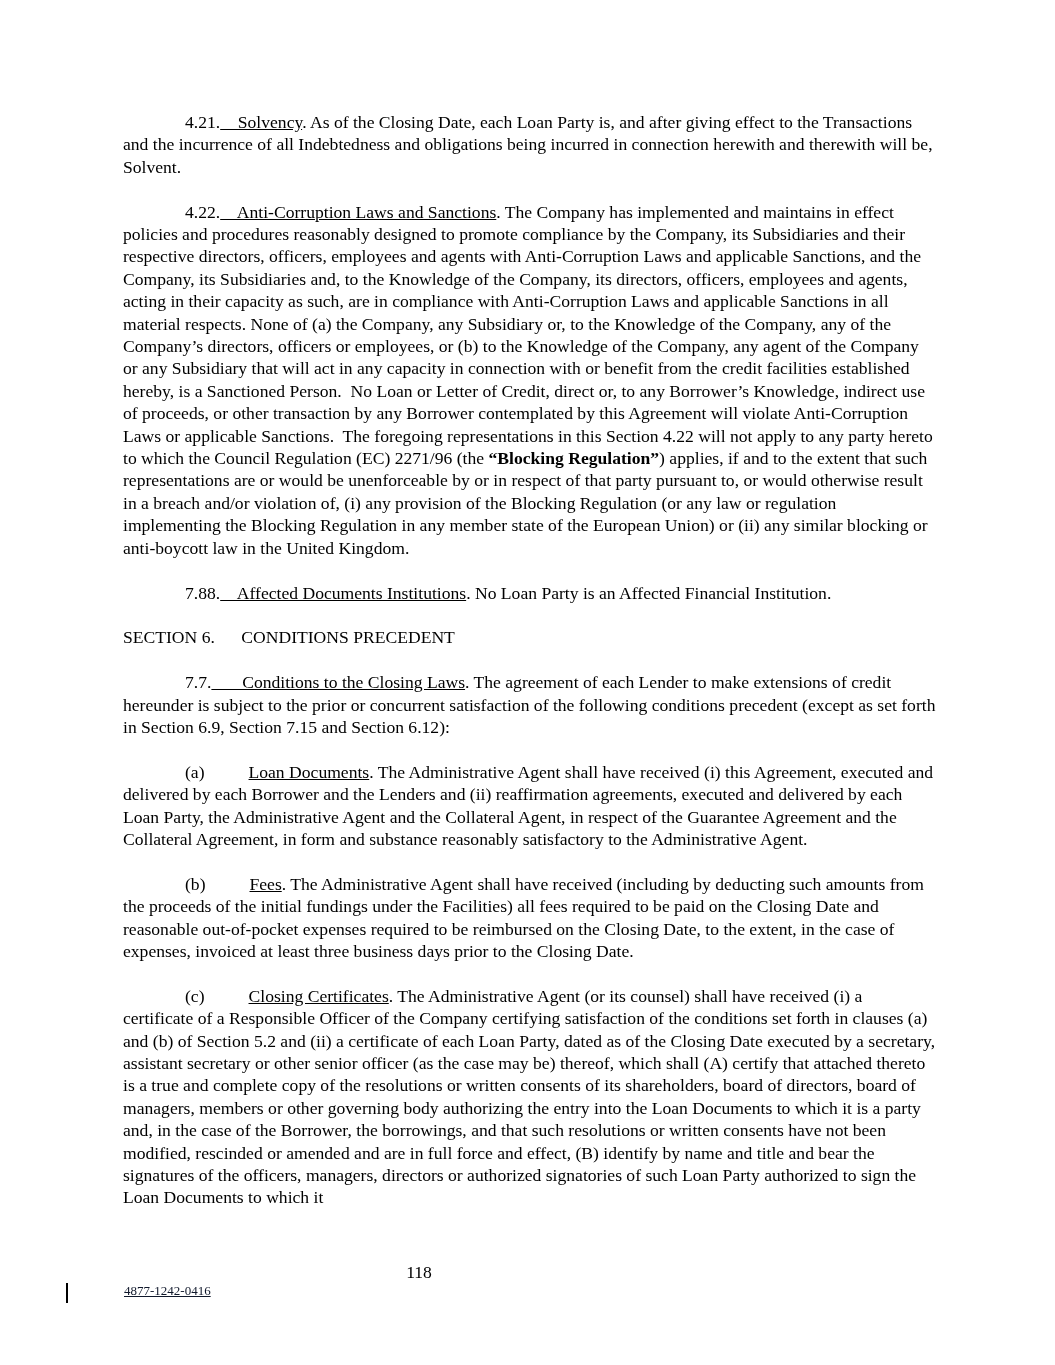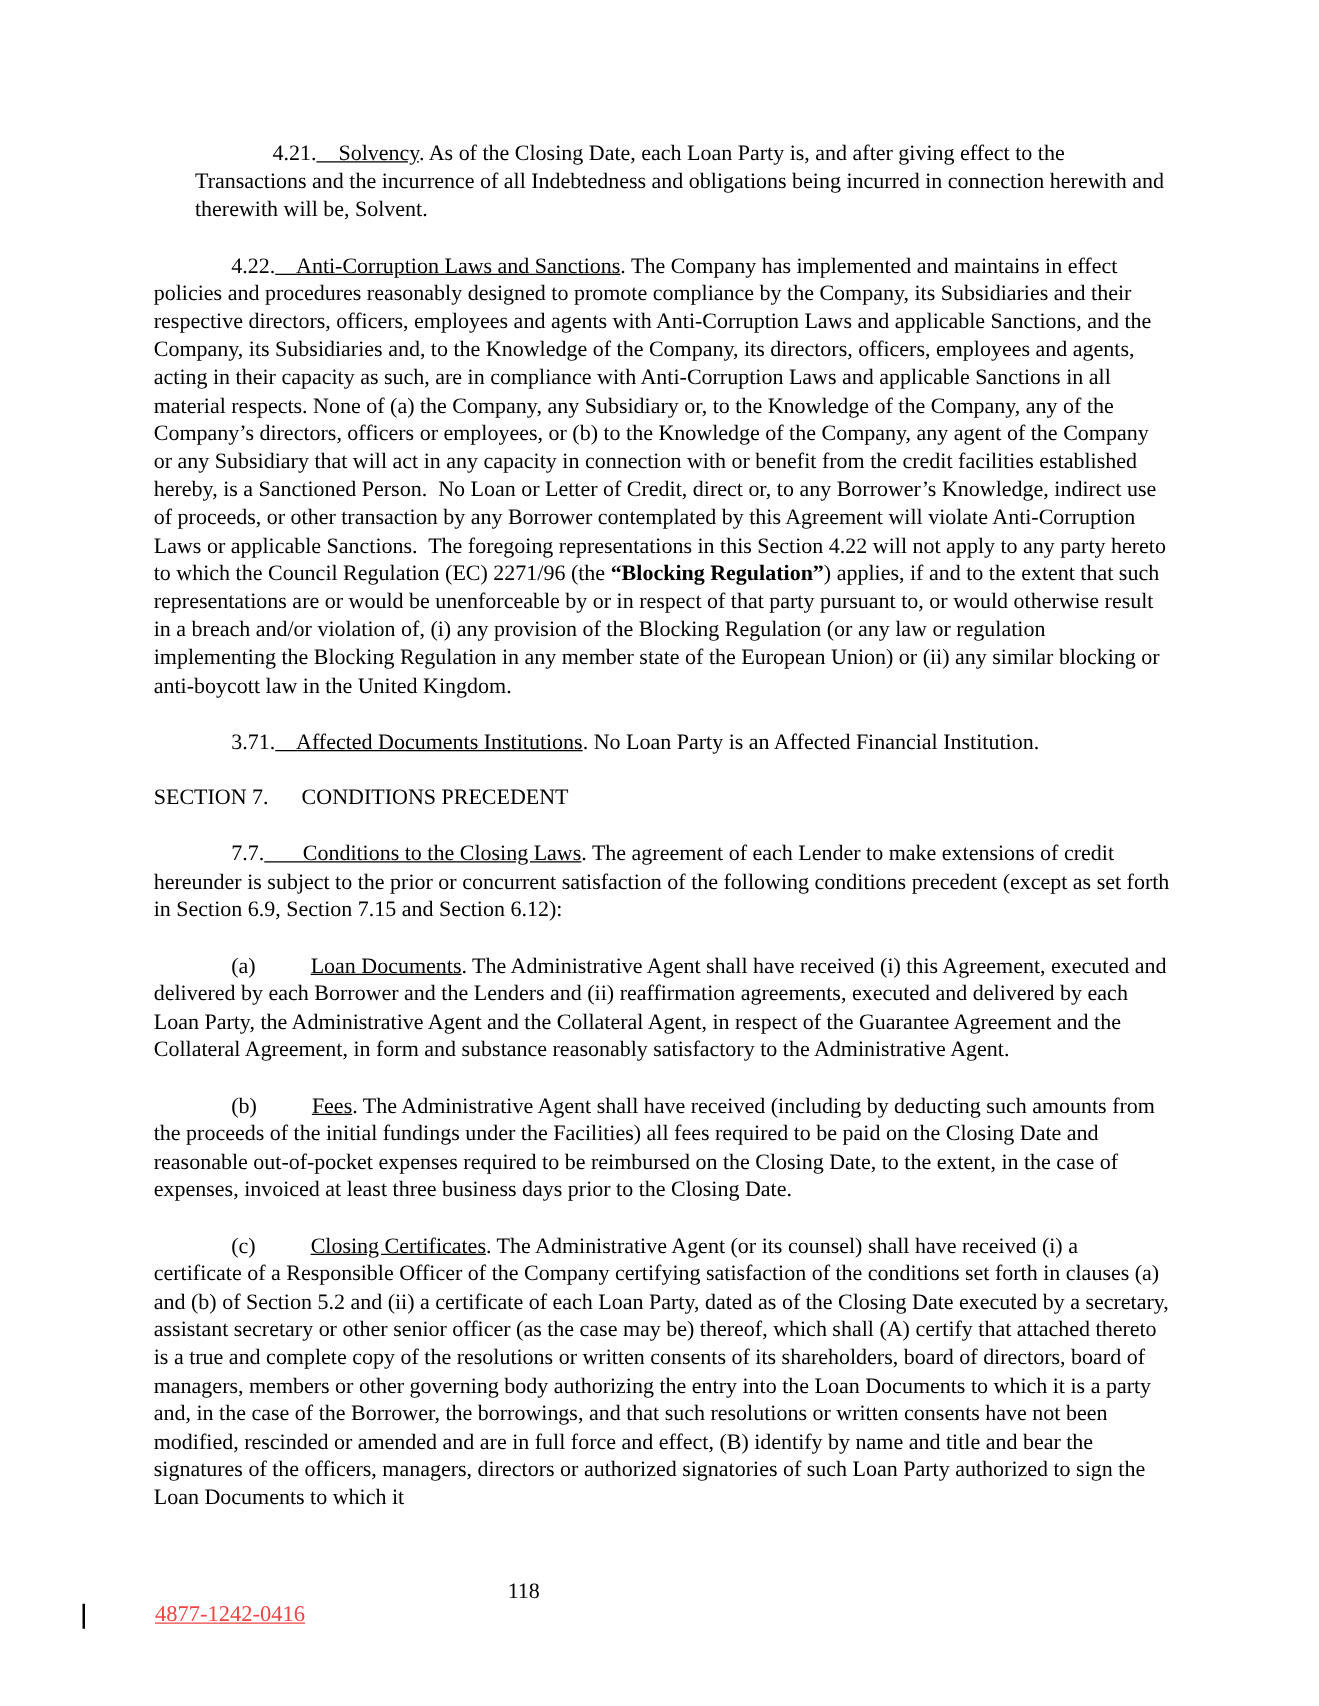--- a/index.html
+++ b/index.html
@@ -25,21 +25,20 @@
     width: 814px;
   }
   p.para {
     margin: 22.4px 0 0 0;
     text-indent: 62px;
     white-space: pre-wrap;
     text-align: left;
   }
   p.para.first {
     margin-top: 0;
-    margin-left: 33px;
   }
   p.section-heading {
     margin: 22.4px 0 0 0;
     text-indent: 0;
     white-space: pre-wrap;
   }
   .u {
     text-decoration: underline;
   }
   .b {
@@ -51,23 +50,23 @@
     left: 0;
     top: 1261px;
     width: 838px;
     text-align: center;
     font-size: 17.6px;
   }
   .doc-id {
     position: absolute;
     left: 124px;
     top: 1284px;
-    font-size: 18px;
+    font-size: 13px;
     line-height: 14px;
-    color: #ef4444;
+    color: #0f172a;
     text-decoration: underline;
   }
   .change-bar {
     position: absolute;
     left: 66px;
     top: 1283px;
     width: 2px;
     height: 20px;
     background: #000000;
   }
@@ -75,23 +74,23 @@
 </head>
 <body>
 
 <div class="page">
   <div class="content">
 
     <p class="para first"><span>4.21.</span><span class="u">    Solvency</span><span>. As of the Closing Date, each Loan Party is, and after giving effect to the Transactions and the incurrence of all Indebtedness and obligations being incurred in connection herewith and therewith will be, Solvent.</span></p>
 
     <p class="para"><span>4.22.</span><span class="u">    Anti-Corruption Laws and Sanctions</span><span>. The Company has implemented and maintains in effect policies and procedures reasonably designed to promote compliance by the Company, its Subsidiaries and their respective directors, officers, employees and agents with Anti-Corruption Laws and applicable Sanctions, and the Company, its Subsidiaries and, to the Knowledge of the Company, its directors, officers, employees and agents, acting in their capacity as such, are in compliance with Anti-Corruption Laws and applicable Sanctions in all material respects. None of (a) the Company, any Subsidiary or, to the Knowledge of the Company, any of the Company’s directors, officers or employees, or (b) to the Knowledge of the Company, any agent of the Company or any Subsidiary that will act in any capacity in connection with or benefit from the credit facilities established hereby, is a Sanctioned Person.  No Loan or Letter of Credit, direct or, to any Borrower’s Knowledge, indirect use of proceeds, or other transaction by any Borrower contemplated by this Agreement will violate Anti-Corruption Laws or applicable Sanctions.  The foregoing representations in this Section 4.22 will not apply to any party hereto to which the Council Regulation (EC) 2271/96 (the </span><span class="b">“Blocking Regulation”</span><span>) applies, if and to the extent that such representations are or would be unenforceable by or in respect of that party pursuant to, or would otherwise result in a breach and/or violation of, (i) any provision of the Blocking Regulation (or any law or regulation implementing the Blocking Regulation in any member state of the European Union) or (ii) any similar blocking or anti-boycott law in the United Kingdom.</span></p>
 
-    <p class="para"><span>3.71.</span><span class="u">    Affected Documents Institutions</span><span>. No Loan Party is an Affected Financial Institution.</span></p>
+    <p class="para"><span>7.88.</span><span class="u">    Affected Documents Institutions</span><span>. No Loan Party is an Affected Financial Institution.</span></p>
 
-    <p class="section-heading"><span>SECTION 7.      </span><span>CONDITIONS PRECEDENT</span></p>
+    <p class="section-heading"><span>SECTION 6.      </span><span>CONDITIONS PRECEDENT</span></p>
 
     <p class="para"><span>7.7.</span><span class="u">       Conditions to the Closing Laws</span><span>. The agreement of each Lender to make extensions of credit hereunder is subject to the prior or concurrent satisfaction of the following conditions precedent (except as set forth in Section 6.9, Section 7.15 and Section 6.12):</span></p>
 
     <p class="para"><span>(a)          </span><span class="u">Loan Documents</span><span>. The Administrative Agent shall have received (i) this Agreement, executed and delivered by each Borrower and the Lenders and (ii) reaffirmation agreements, executed and delivered by each Loan Party, the Administrative Agent and the Collateral Agent, in respect of the Guarantee Agreement and the Collateral Agreement, in form and substance reasonably satisfactory to the Administrative Agent.</span></p>
 
     <p class="para"><span>(b)          </span><span class="u">Fees</span><span>. The Administrative Agent shall have received (including by deducting such amounts from the proceeds of the initial fundings under the Facilities) all fees required to be paid on the Closing Date and reasonable out-of-pocket expenses required to be reimbursed on the Closing Date, to the extent, in the case of expenses, invoiced at least three business days prior to the Closing Date.</span></p>
 
     <p class="para"><span>(c)          </span><span class="u">Closing Certificates</span><span>. The Administrative Agent (or its counsel) shall have received (i) a certificate of a Responsible Officer of the Company certifying satisfaction of the conditions set forth in clauses (a) and (b) of Section 5.2 and (ii) a certificate of each Loan Party, dated as of the Closing Date executed by a secretary, assistant secretary or other senior officer (as the case may be) thereof, which shall (A) certify that attached thereto is a true and complete copy of the resolutions or written consents of its shareholders, board of directors, board of managers, members or other governing body authorizing the entry into the Loan Documents to which it is a party and, in the case of the Borrower, the borrowings, and that such resolutions or written consents have not been modified, rescinded or amended and are in full force and effect, (B) identify by name and title and bear the signatures of the officers, managers, directors or authorized signatories of such Loan Party authorized to sign the Loan Documents to which it</span></p>
 
   </div>

